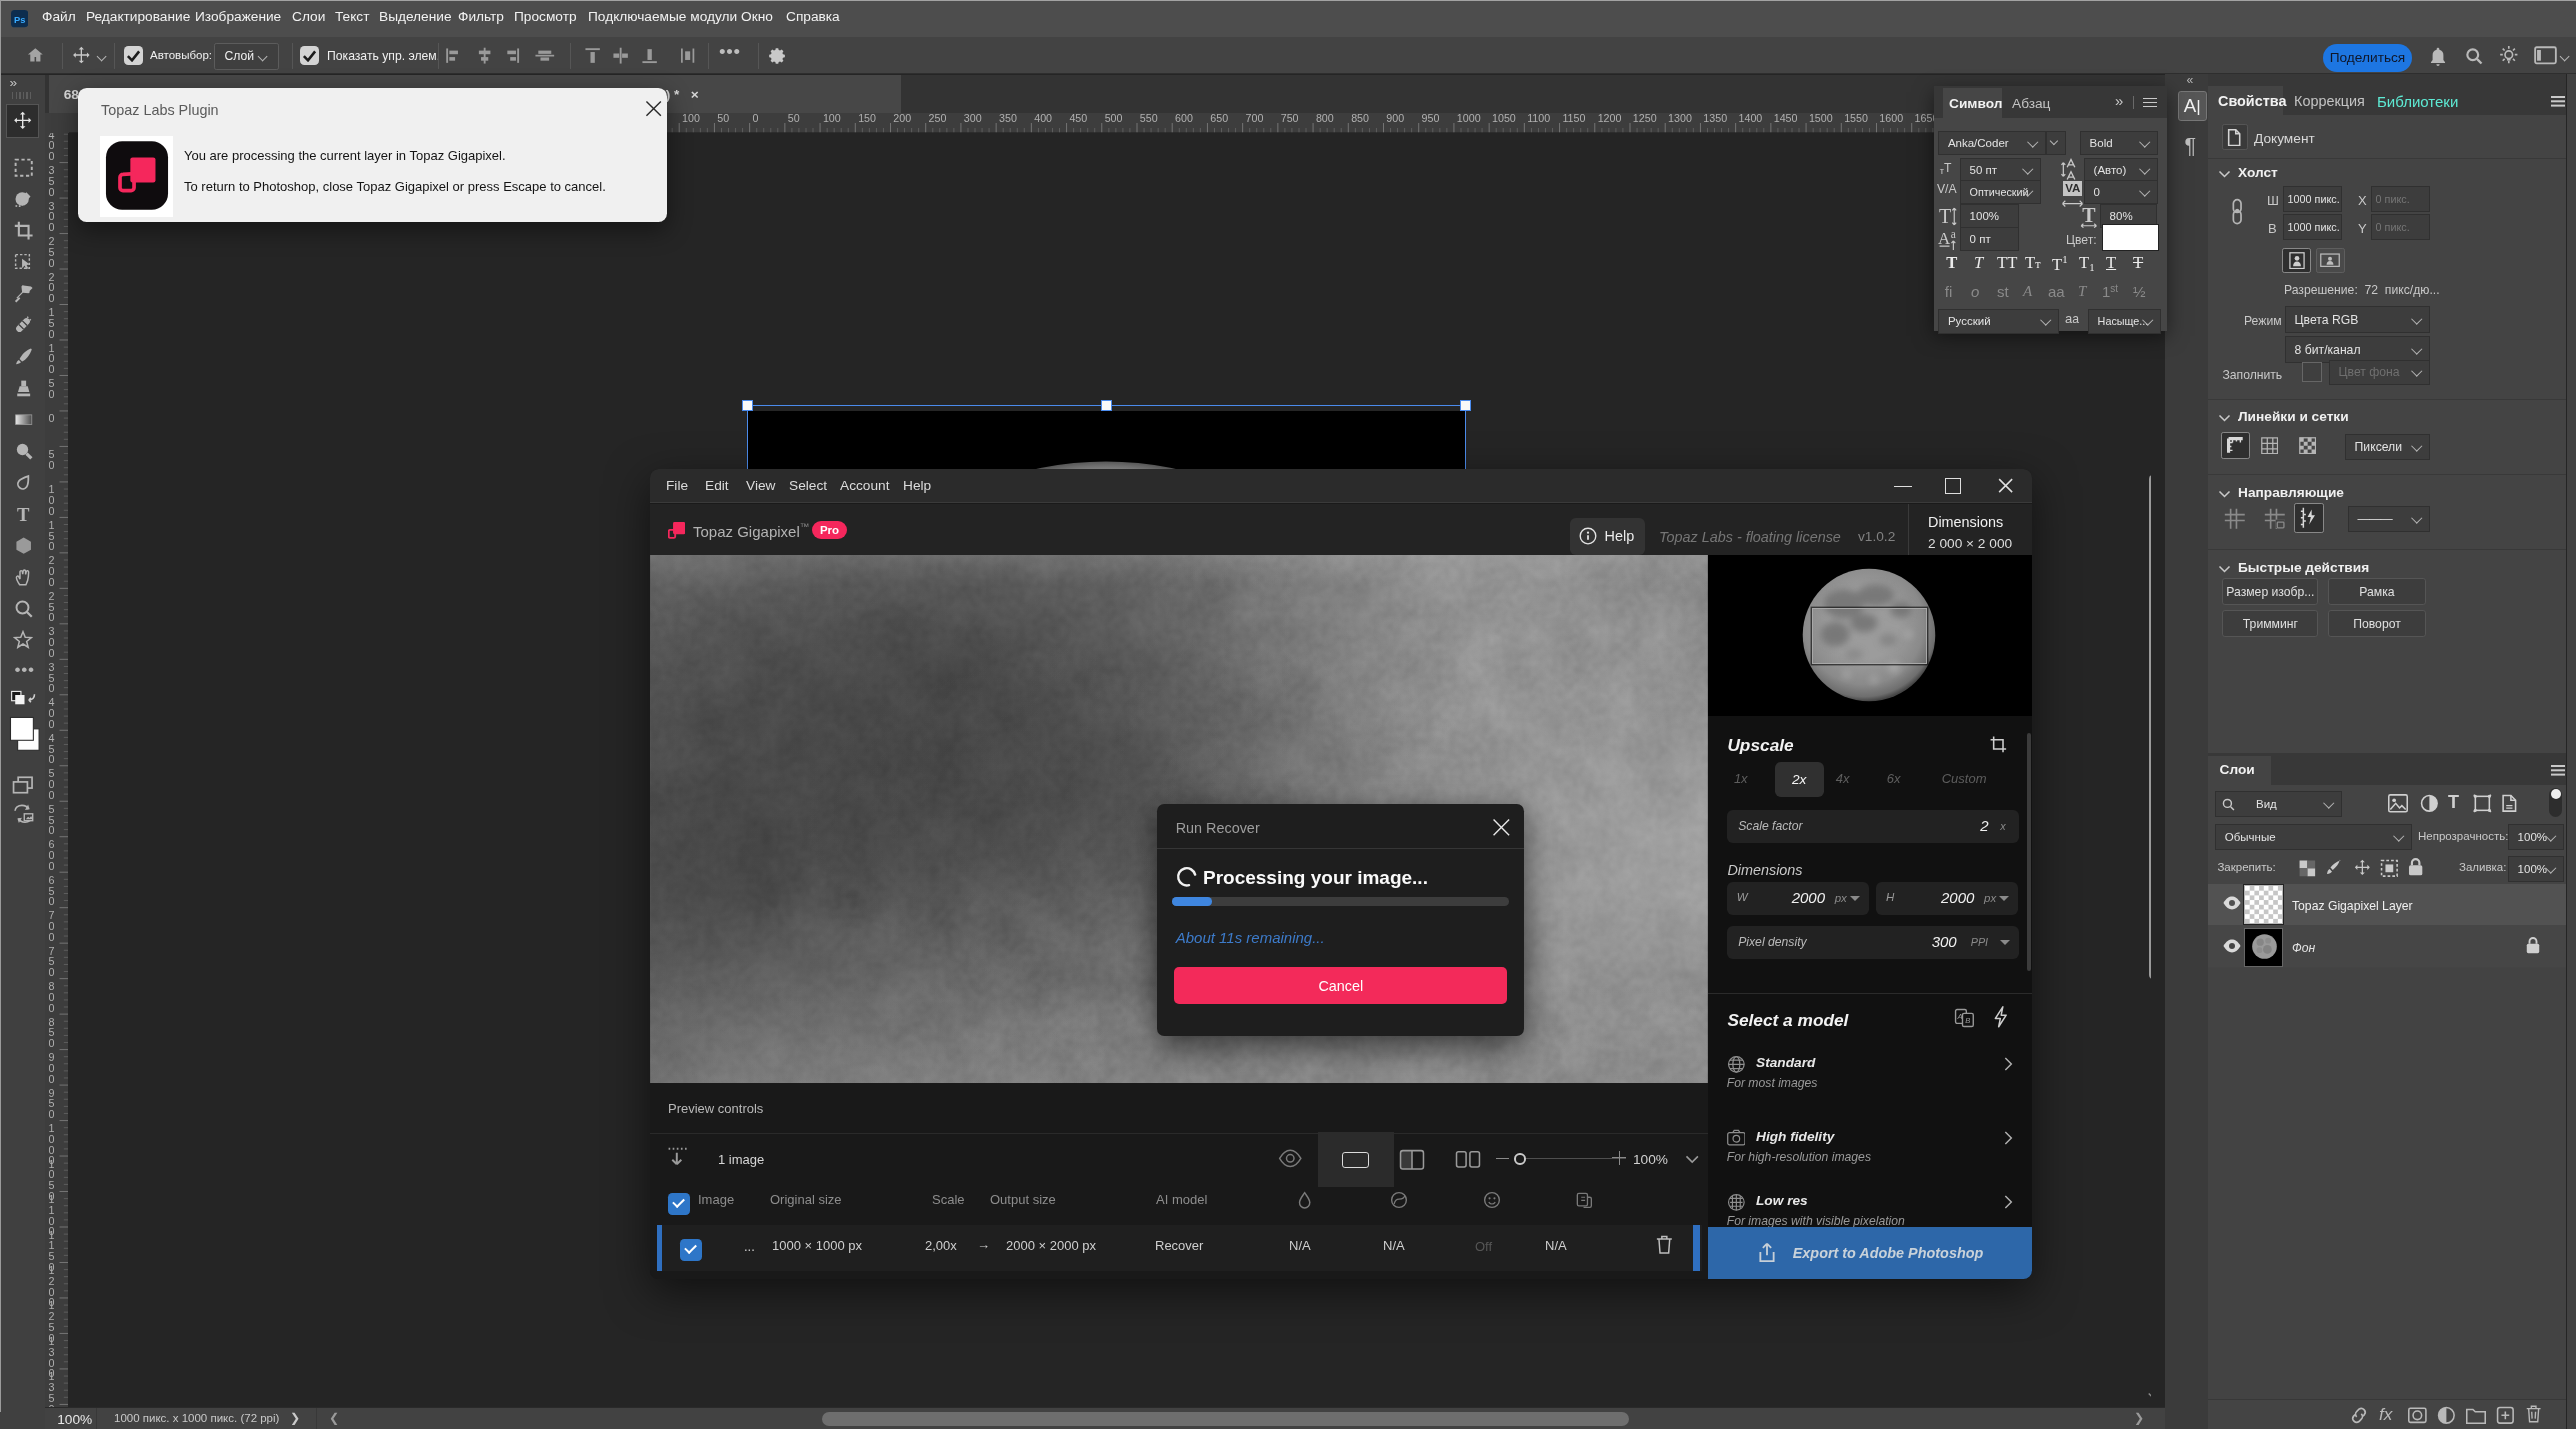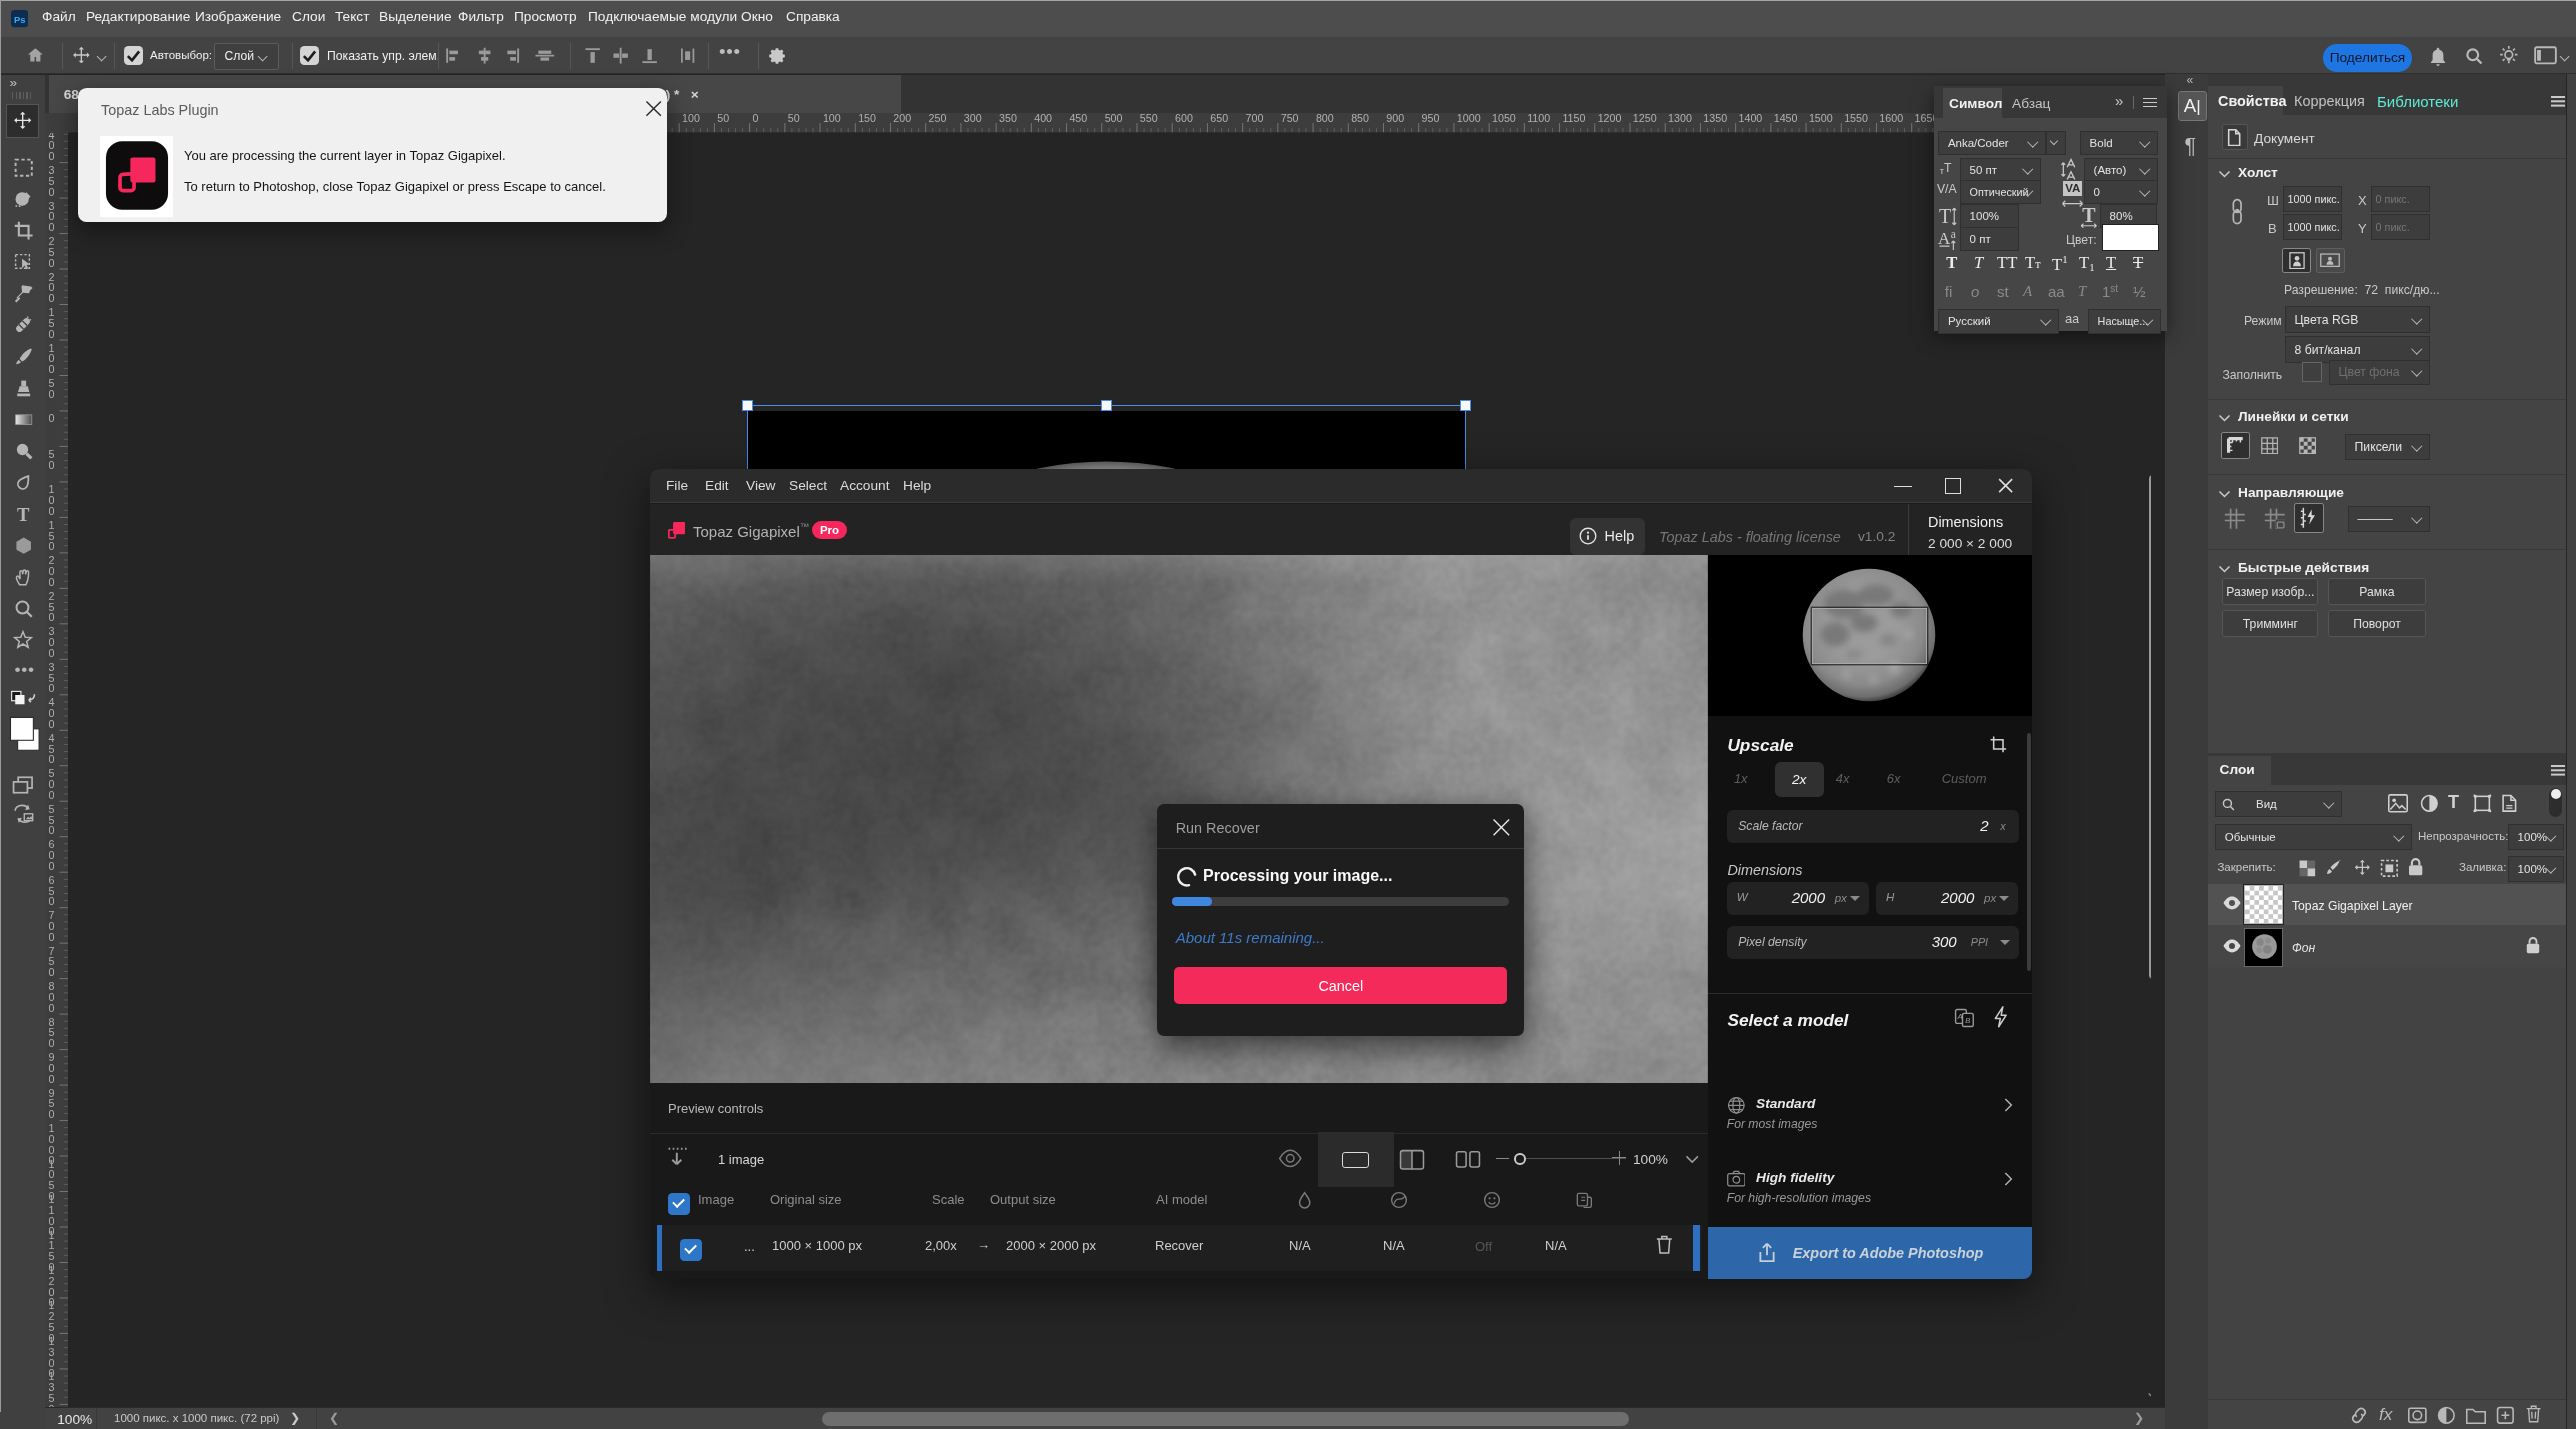--- a/index.html
+++ b/index.html
@@ -28,21 +28,21 @@
 
 #topaz { left:650px; top:469px; width:1382px; height:810px; background:#1a1a1a; border-radius:8.6px; overflow:hidden; box-shadow:0 13px 43px rgba(0,0,0,.55); }
 #tz-title { position:absolute; left:0; top:0; width:100%; height:34px; background:#2b2b2b; border-bottom:0.7px solid #3a3a3a; }
 #tz-logo { position:absolute; left:0; top:35px; width:100%; height:52px; background:#232323; }
 #tz-preview { position:absolute; left:0; top:86px; width:1058px; height:528px; overflow:hidden; }
 #tz-side { position:absolute; left:1058px; top:86px; width:324px; height:724px; background:#111111;font-style:italic; }
 #tz-bottom { position:absolute; left:0; top:615px; width:1058px; height:196px; background:#191919; }
 .tzmi { top:8.6px; font-size:13.7px; color:#dcdcdc; }
 .tzseg { top:7.2px; font-size:13px; color:#5e5e5e; }
 .tzrow { background:#222222; border-radius:5.8px; }
-.model-row { left:0; width:324px; height:53px;margin-top:41px; }
+.model-row { left:0; width:324px; height:53px; }
 .tzcheck { width:21.6px; height:21.6px; background:#2e76c8; border-radius:4.3px; }
 .tzcheck::after { content:""; position:absolute; left:5px; top:5px; width:9.4px; height:5px; border-left:2.4px solid #fff; border-bottom:2.4px solid #fff; transform:rotate(-45deg); }
 .th { font-size:13px; color:#8d8d8d; }
 .td { font-size:13px; color:#cfcfcf; }
 
 #runrec { left:1157px; top:804px; width:367px; height:232px; background:#1e1e1e; border-radius:7.2px; box-shadow:0 10px 32px rgba(0,0,0,.6); color:#e8e8e8; }
 
 #tlp { left:78px; top:88px; width:589px; height:134px; background:#f0f0f0; border-radius:8.6px; box-shadow:0 7.2px 24.5px rgba(0,0,0,.45); }
 .pfield { background:#3d3d3d; border:0.7px solid #303030; display:flex; align-items:center; overflow:hidden; }
 .pfield span { margin-left:3.6px; font-size:10.8px; color:#e3e3e3; white-space:nowrap; overflow:hidden; }
@@ -1620,21 +1620,21 @@
 </div>
 <div class="abs" id="runrec">
   <span class="abs" style="left:18.7px;top:16px;font-size:14.4px;color:#9e9e9e">Run Recover</span>
   <svg class="abs" style="left:335px;top:14.4px" width="18.7" height="18.7" viewBox="0 0 24 24">
       <path d="M2 2l20 20M22 2 2 22" stroke="#e8e8e8" stroke-width="1.8"></path>
     </svg>
   <div class="abs" style="left:0;top:44px;width:367px;height:0.7px;background:#363636"></div>
   <svg class="abs" style="left:18.7px;top:62px" width="21.6" height="21.6" viewBox="0 0 30 30">
       <path d="M27 15A12 12 0 1 0 15 27" stroke="#f0f0f0" stroke-width="3.4" fill="none" stroke-linecap="round" transform="rotate(-15 15 15)"></path>
     </svg>
-  <span class="abs" style="left:46px;top:63px;font-size:16px;font-weight:bold;color:#fafafa">Processing your image...</span>
+  <span class="abs" style="left:46px;top:63px;font-size:19px;font-weight:bold;color:#fafafa">Processing your image...</span>
   <div class="abs" style="left:15px;top:93px;width:337px;height:8.6px;background:#3d3d3d;border-radius:4.3px"></div>
   <div class="abs" style="left:15px;top:93px;width:40px;height:8.6px;background:#3f86df;border-radius:4.3px"></div>
   <span class="abs" style="left:18.7px;top:125px;font-size:15px;font-style:italic;color:#3d7bca">About 11s remaining...</span>
   <div class="abs flex" style="left:17.3px;top:163px;width:333px;height:37px;background:#f32a5a;border-radius:5px;justify-content:center">
       <span style="font-size:14.4px;color:#fff">Cancel</span>
     </div>
 </div>
 <div class="abs" id="tlp">
   <span class="abs" style="left:23px;top:14.4px;font-size:14.4px;color:#5a5a5a">Topaz Labs Plugin</span>
   <svg class="abs" style="left:567px;top:12.2px" width="17.3" height="17.3" viewBox="0 0 24 24">

